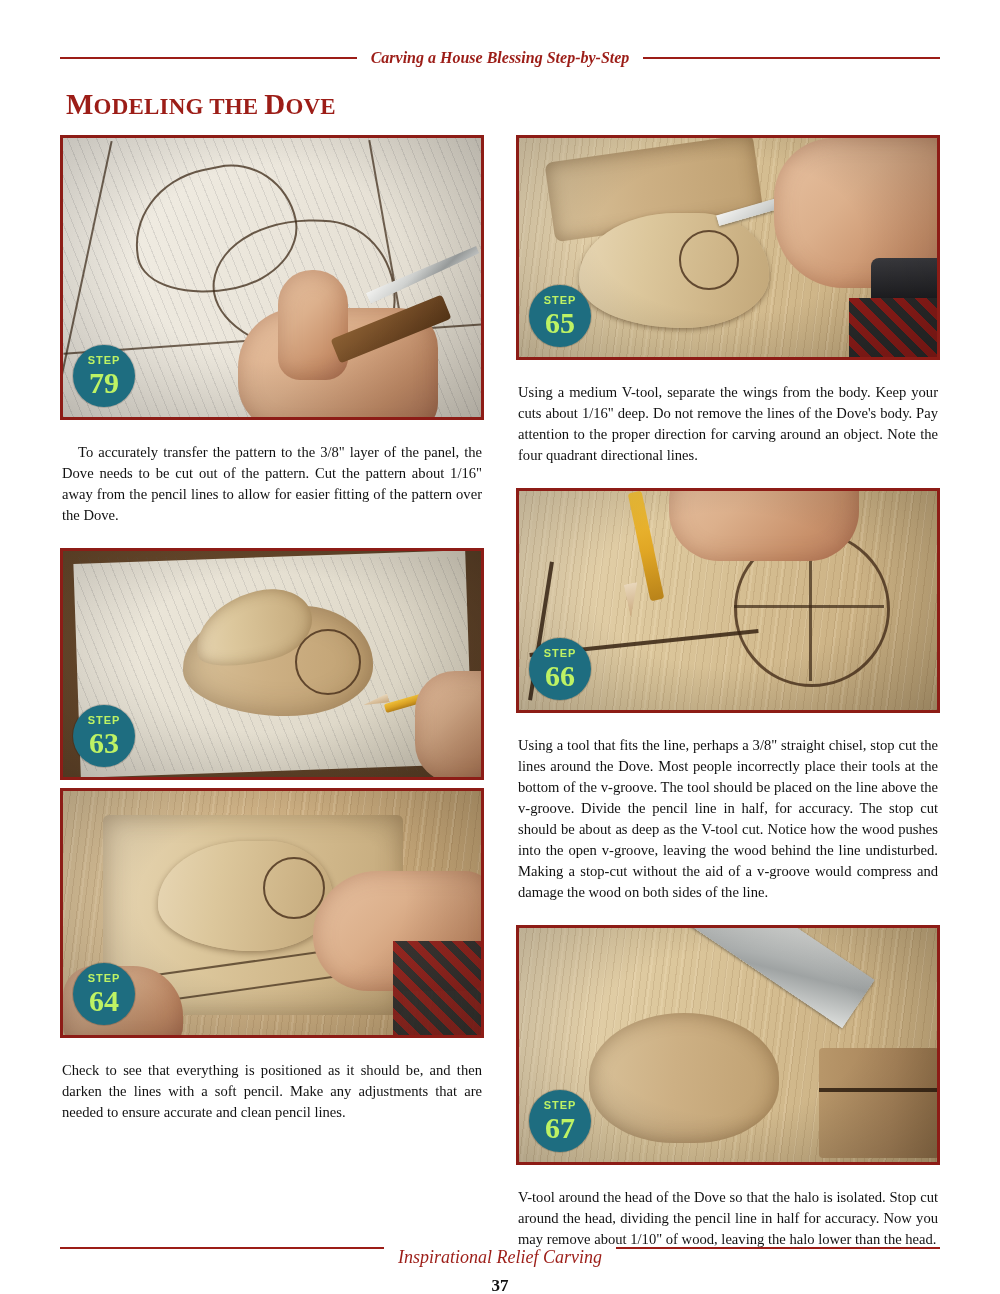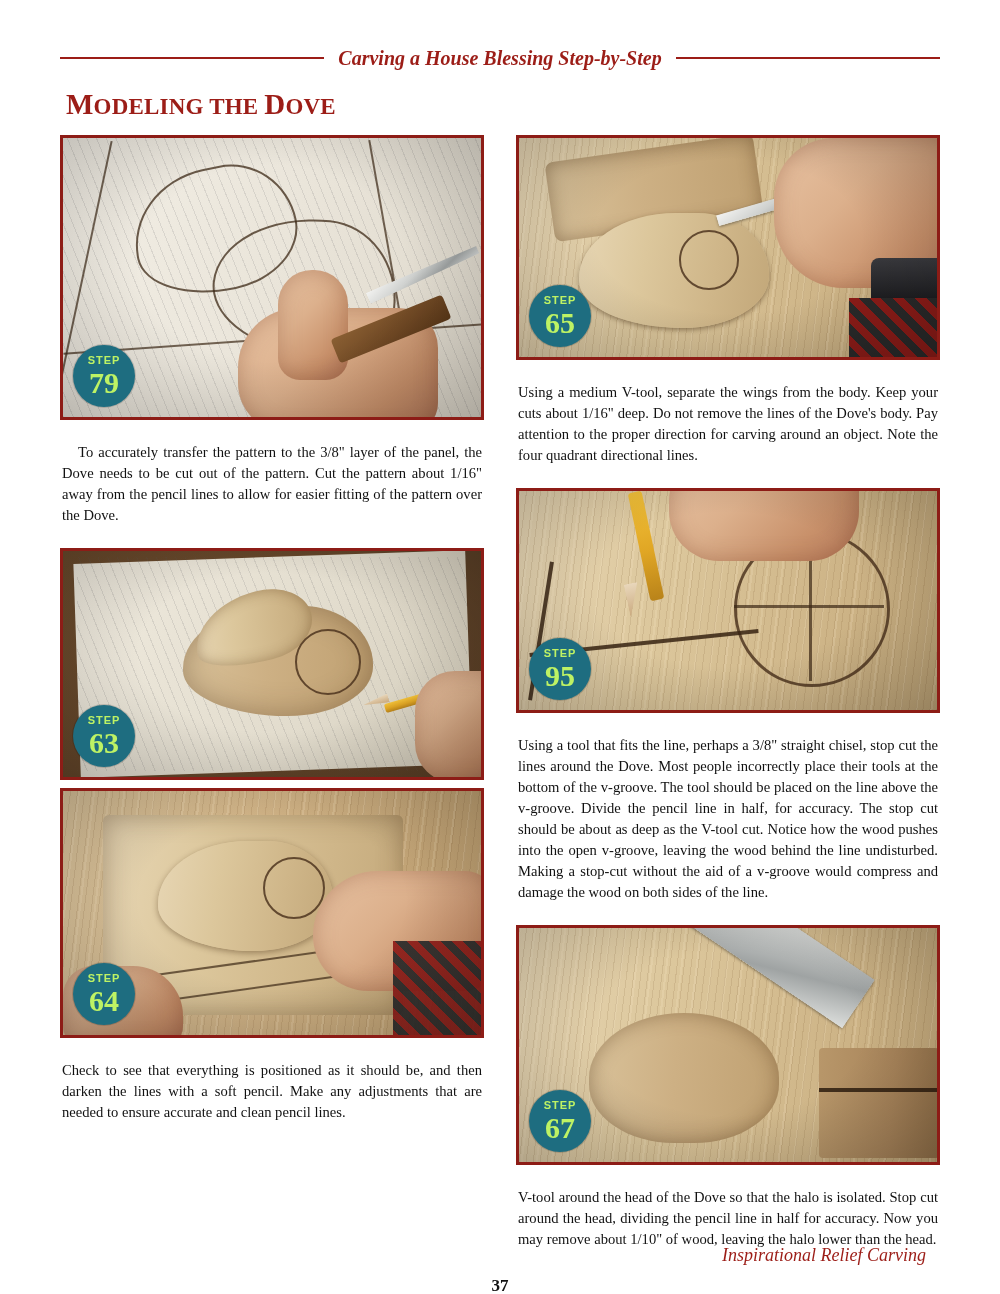--- a/index.html
+++ b/index.html
@@ -35,21 +35,21 @@
   }
   .runhead .rule {
     flex: 1 1 auto;
     height: 2px;
     background: #9c1d17;
   }
   .runhead .rh-text {
     font-family: "Liberation Serif", serif;
     font-style: italic;
     font-weight: bold;
-    font-size: 20px;
+    font-size: 16px;
     color: #9c1d17;
     padding: 0 14px;
     white-space: nowrap;
   }
 
   
   .section-title {
     font-family: "Liberation Serif", serif;
     font-weight: bold;
     color: #9c1d17;
@@ -134,23 +134,22 @@
 
   
   .footer {
     position: absolute;
     left: 60px;
     right: 60px;
     bottom: 34px;
   }
   .footline {
     display: flex;
-    align-items: flex-end;
+    align-items: flex-start;
     justify-content: center;
-    flex-direction: column;
   }
   .footline .rule {
     flex: 1 1 auto;
     height: 2px;
     background: #9c1d17;
   }
   .footline .ft-text {
     font-family: "Liberation Serif", serif;
     font-style: italic;
     font-size: 18px;
@@ -350,21 +349,21 @@
           <div class="thinline" style="left:215px;top:114px;width:150px;height:3px;"></div>
           <div class="thinline" style="left:10px;top:150px;width:230px;height:4px;transform:rotate(-6deg);background:rgba(55,35,18,0.85);"></div>
           <div class="thinline" style="left:20px;top:70px;width:4px;height:140px;transform:rotate(9deg);background:rgba(55,35,18,0.85);"></div>
           <div class="pencil" style="left:120px;top:0px;width:14px;height:110px;transform:rotate(-12deg);border-radius:3px;"></div>
           <div class="pencil-tip" style="left:108px;top:92px;width:14px;height:34px;transform:rotate(-12deg);clip-path:polygon(0 100%,0 0,100% 0);"></div>
           <div class="skin" style="left:150px;top:-40px;width:190px;height:110px;border-radius:50px 40px 50px 50px;"></div>
           <div class="vign"></div>
         </div>
         <div class="badge">
           <span class="word">STEP</span>
-          <span class="num">95</span>
+          <span class="num">66</span>
         </div>
       </div>
       <div class="caption">Using a tool that fits the line, perhaps a 3/8" straight chisel, stop cut the lines around the Dove. Most people incorrectly place their tools at the bottom of the v-groove. The tool should be placed on the line above the v-groove. Divide the pencil line in half, for accuracy. The stop cut should be about as deep as the V-tool cut. Notice how the wood pushes into the open v-groove, leaving the wood behind the line undisturbed. Making a stop-cut without the aid of a v-groove would compress and damage the wood on both sides of the line.</div>
 
       <div class="figure f67">
         <div class="photo wood-light">
           <div class="grain"></div>
           <div class="wood-mid" style="position:absolute;left:70px;top:85px;width:190px;height:130px;border-radius:50% 50% 45% 45%;box-shadow:inset 0 0 20px rgba(80,50,20,0.4);"></div>
           <div class="blade" style="left:120px;top:-20px;width:240px;height:58px;transform:rotate(34deg);"></div>
           <div class="wood-dark" style="position:absolute;left:300px;top:120px;width:120px;height:110px;border-radius:4px;"></div>

